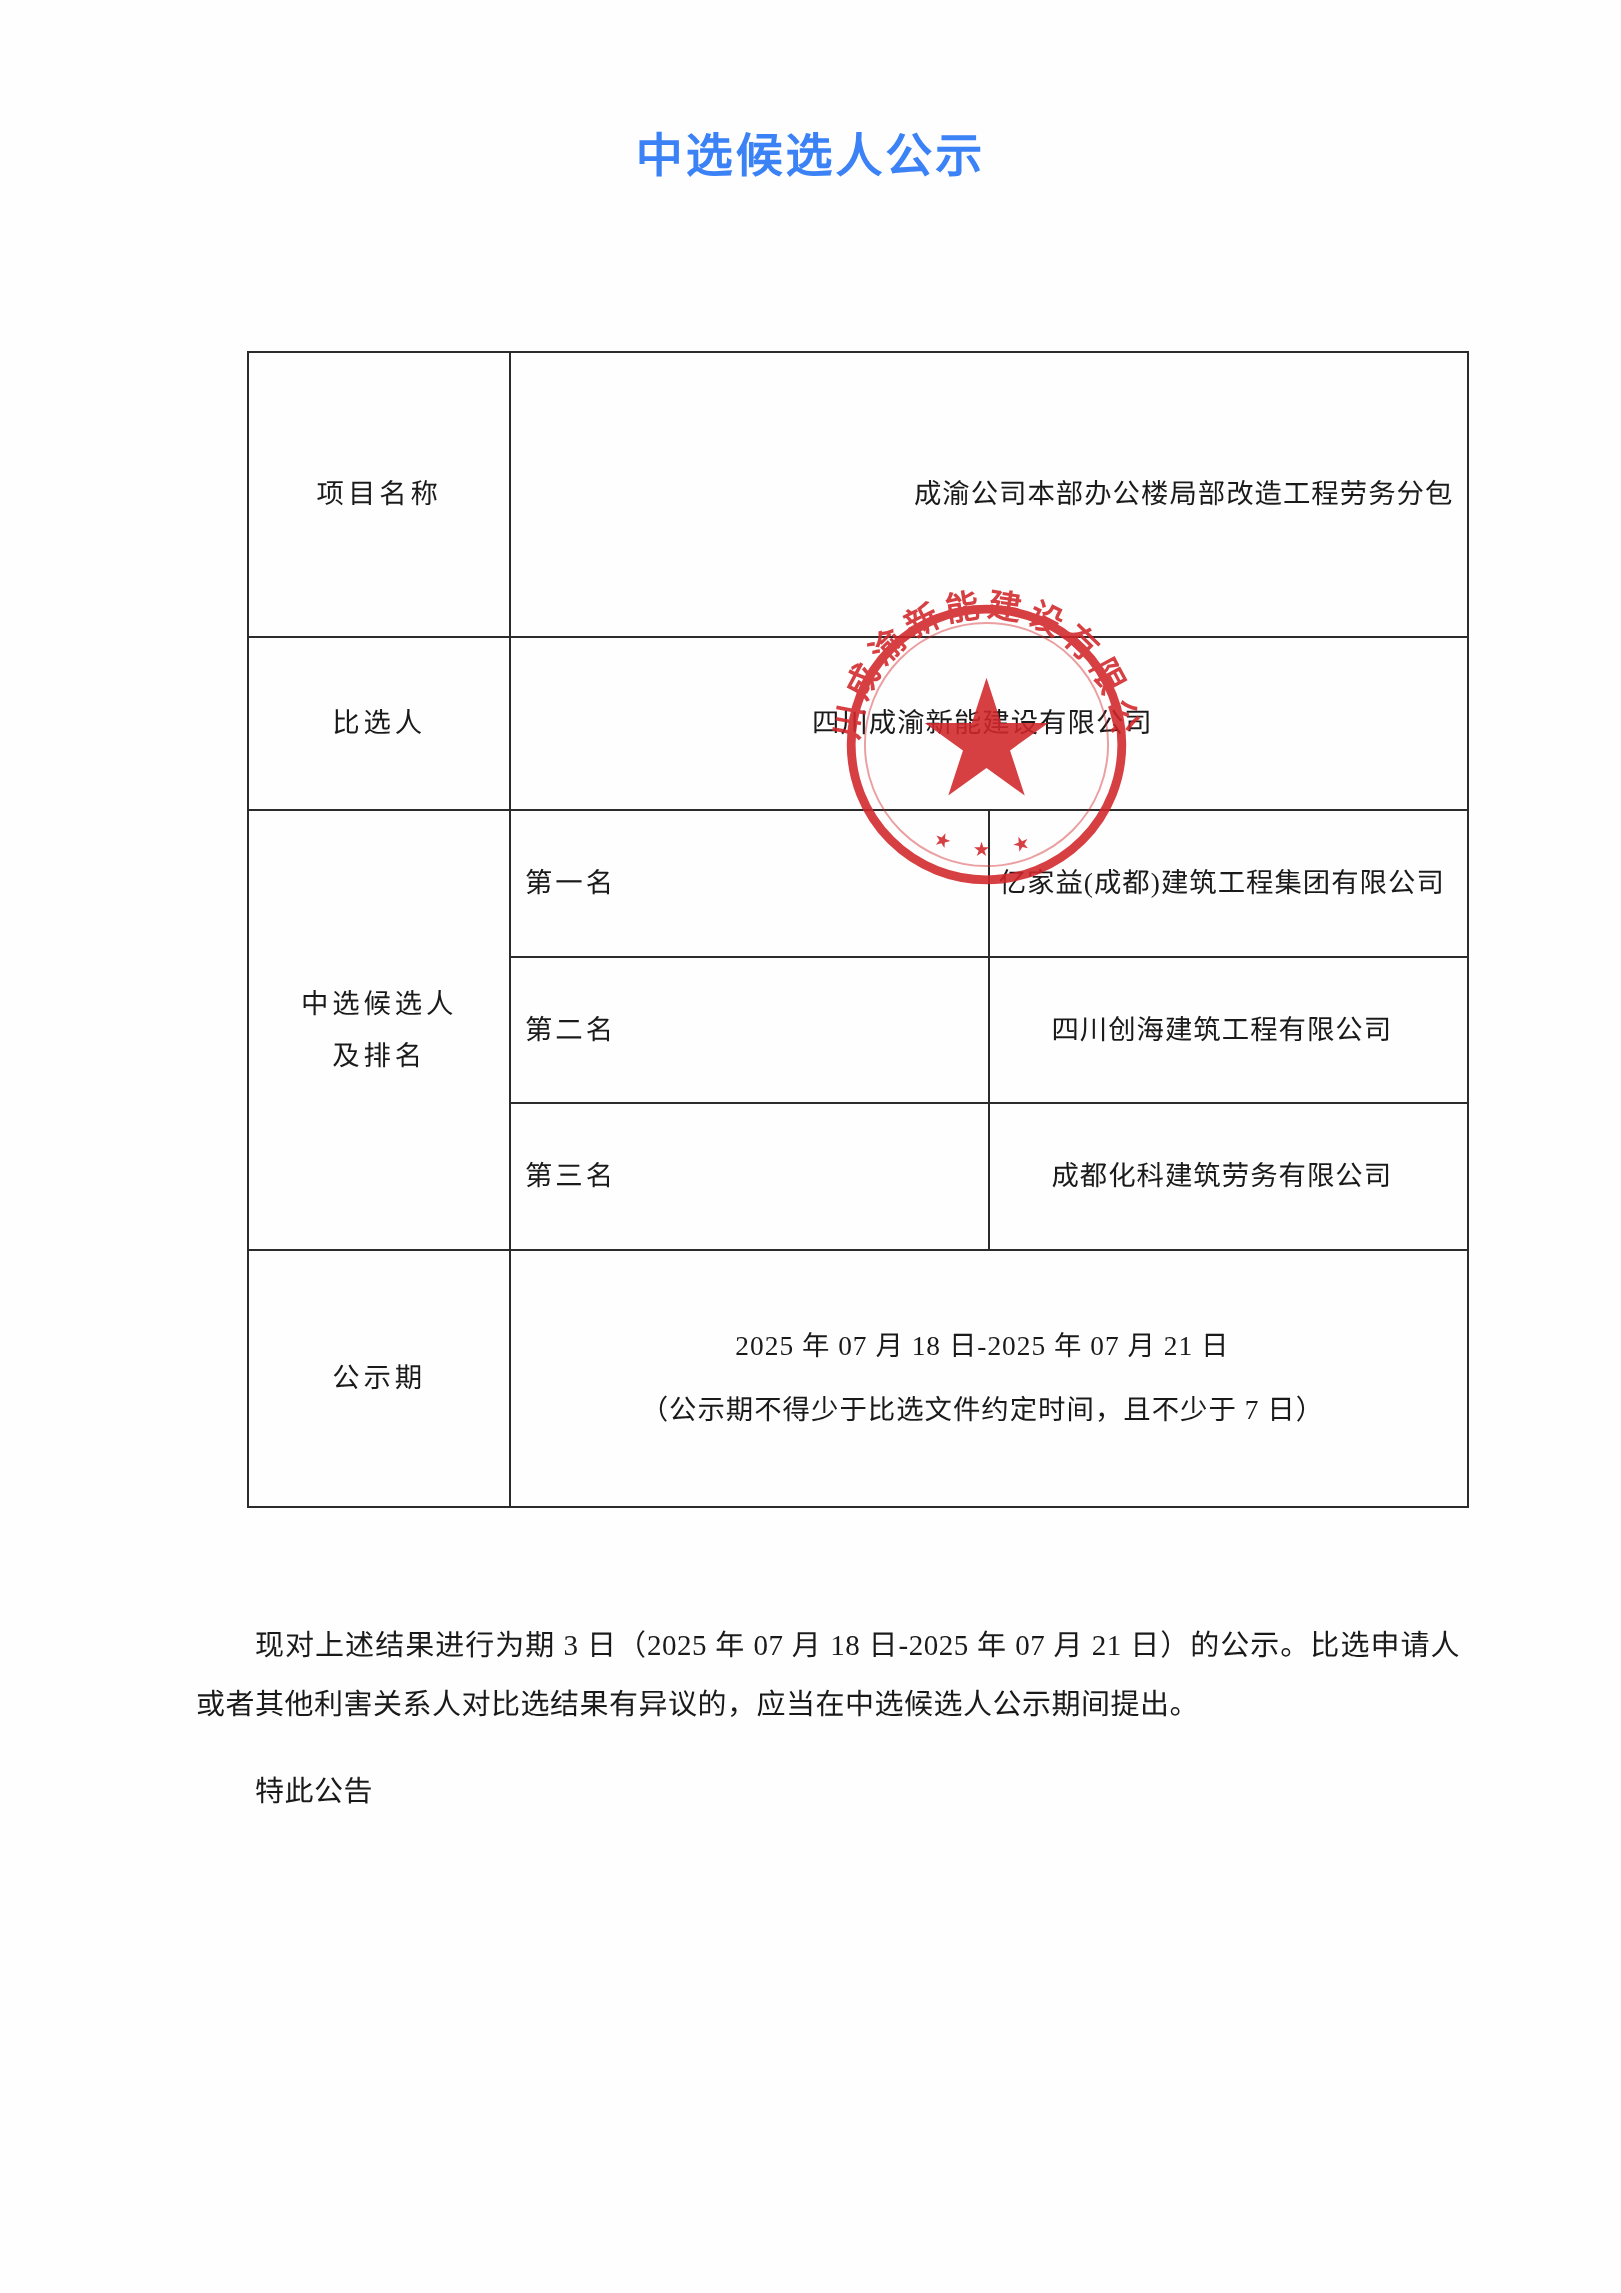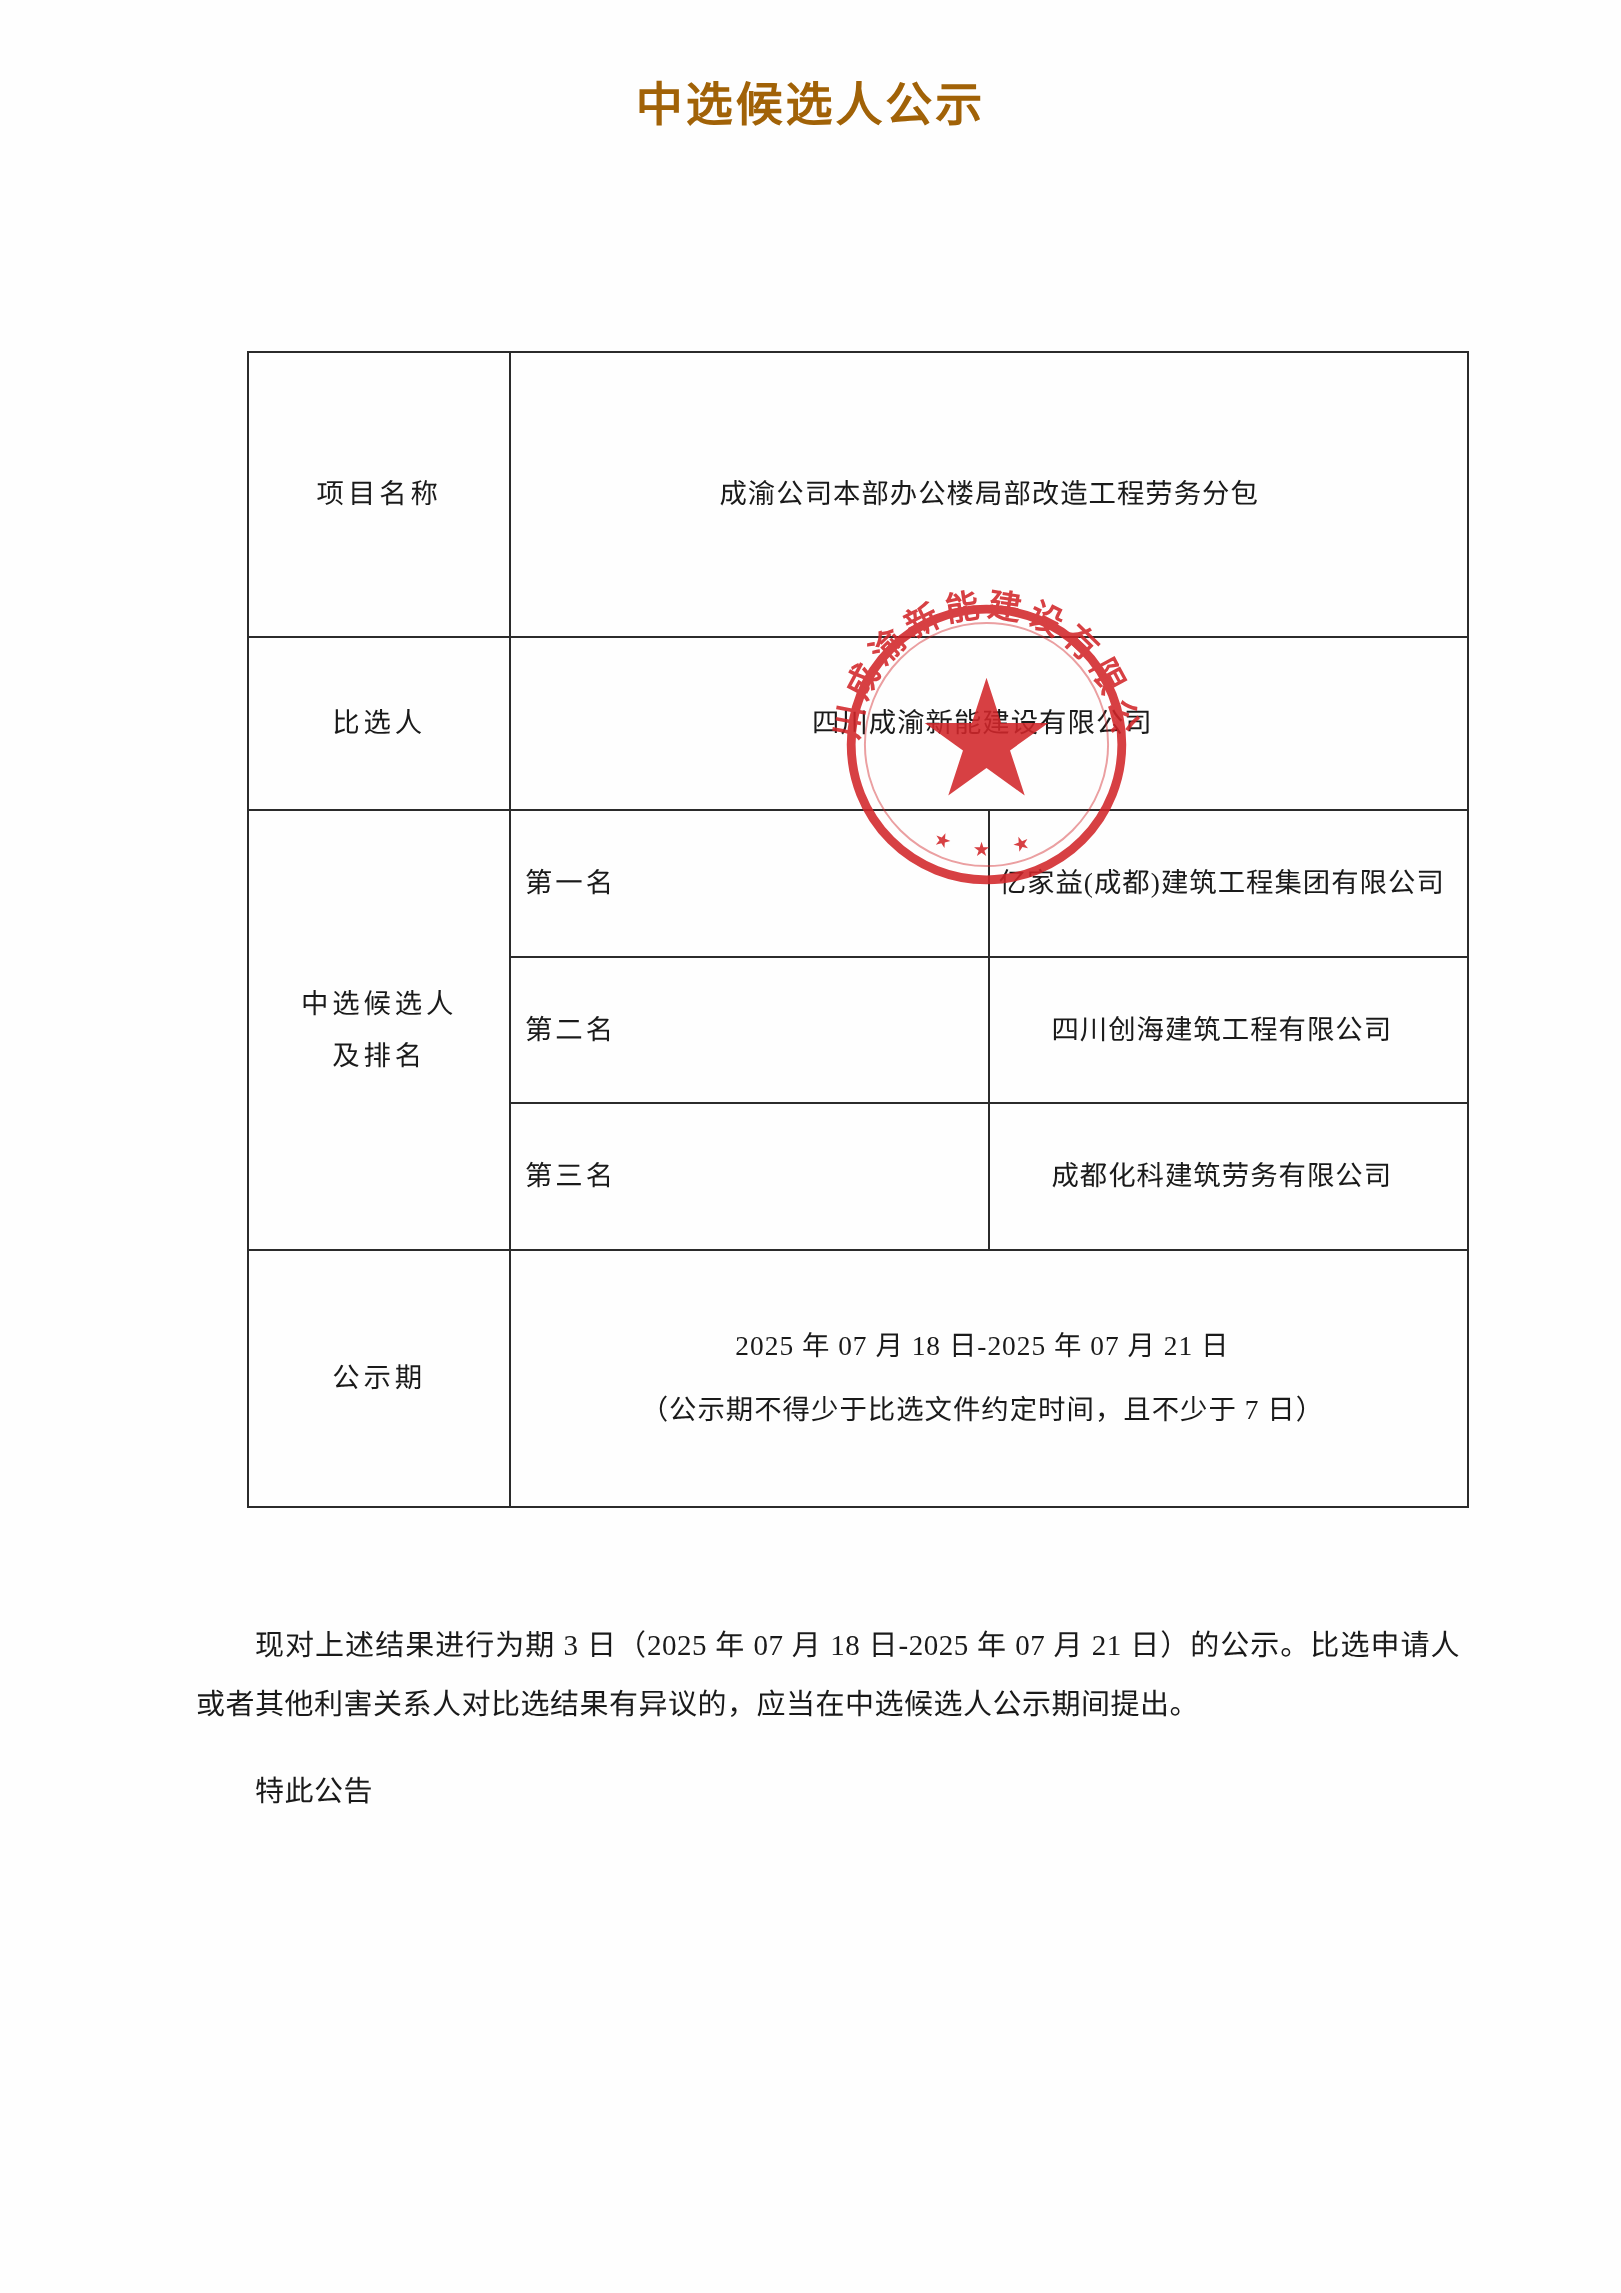--- a/index.html
+++ b/index.html
@@ -15,27 +15,27 @@
     color: #1a1a1a;
     overflow: hidden;
   }
   .page {
     position: absolute;
     inset: 0;
     background: #fefefe;
   }
   .doc-title {
     margin: 0;
-    padding-top: 66px;
+    padding-top: 117px;
     text-align: center;
     font-size: 47px;
     font-weight: 700;
     letter-spacing: 2.9px;
     font-family: "Liberation Sans", "DejaVu Sans", sans-serif;
-    color: #a16207;
+    color: #3b82f6;
   }
 
   
   .table-wrap {
     position: absolute;
     left: 247px;
     top: 351px;
     width: 1222px;
   }
   table.info {
@@ -54,21 +54,21 @@
   td.label {
     width: 233px;
     text-align: center;
     letter-spacing: 3.9px;
   }
   td.rank {
     width: 201px;
     letter-spacing: 2.9px;
   }
   td.value {
-    text-align: center;
+    text-align: right;
     padding-left: 33px;
     letter-spacing: 1px;
   }
   td.value.center {
     text-align: center;
     padding-left: 0;
   }
   .row-project td { height: 263px; }
   .row-owner td { height: 152px; }
   .row-cand td { height: 125px; }

